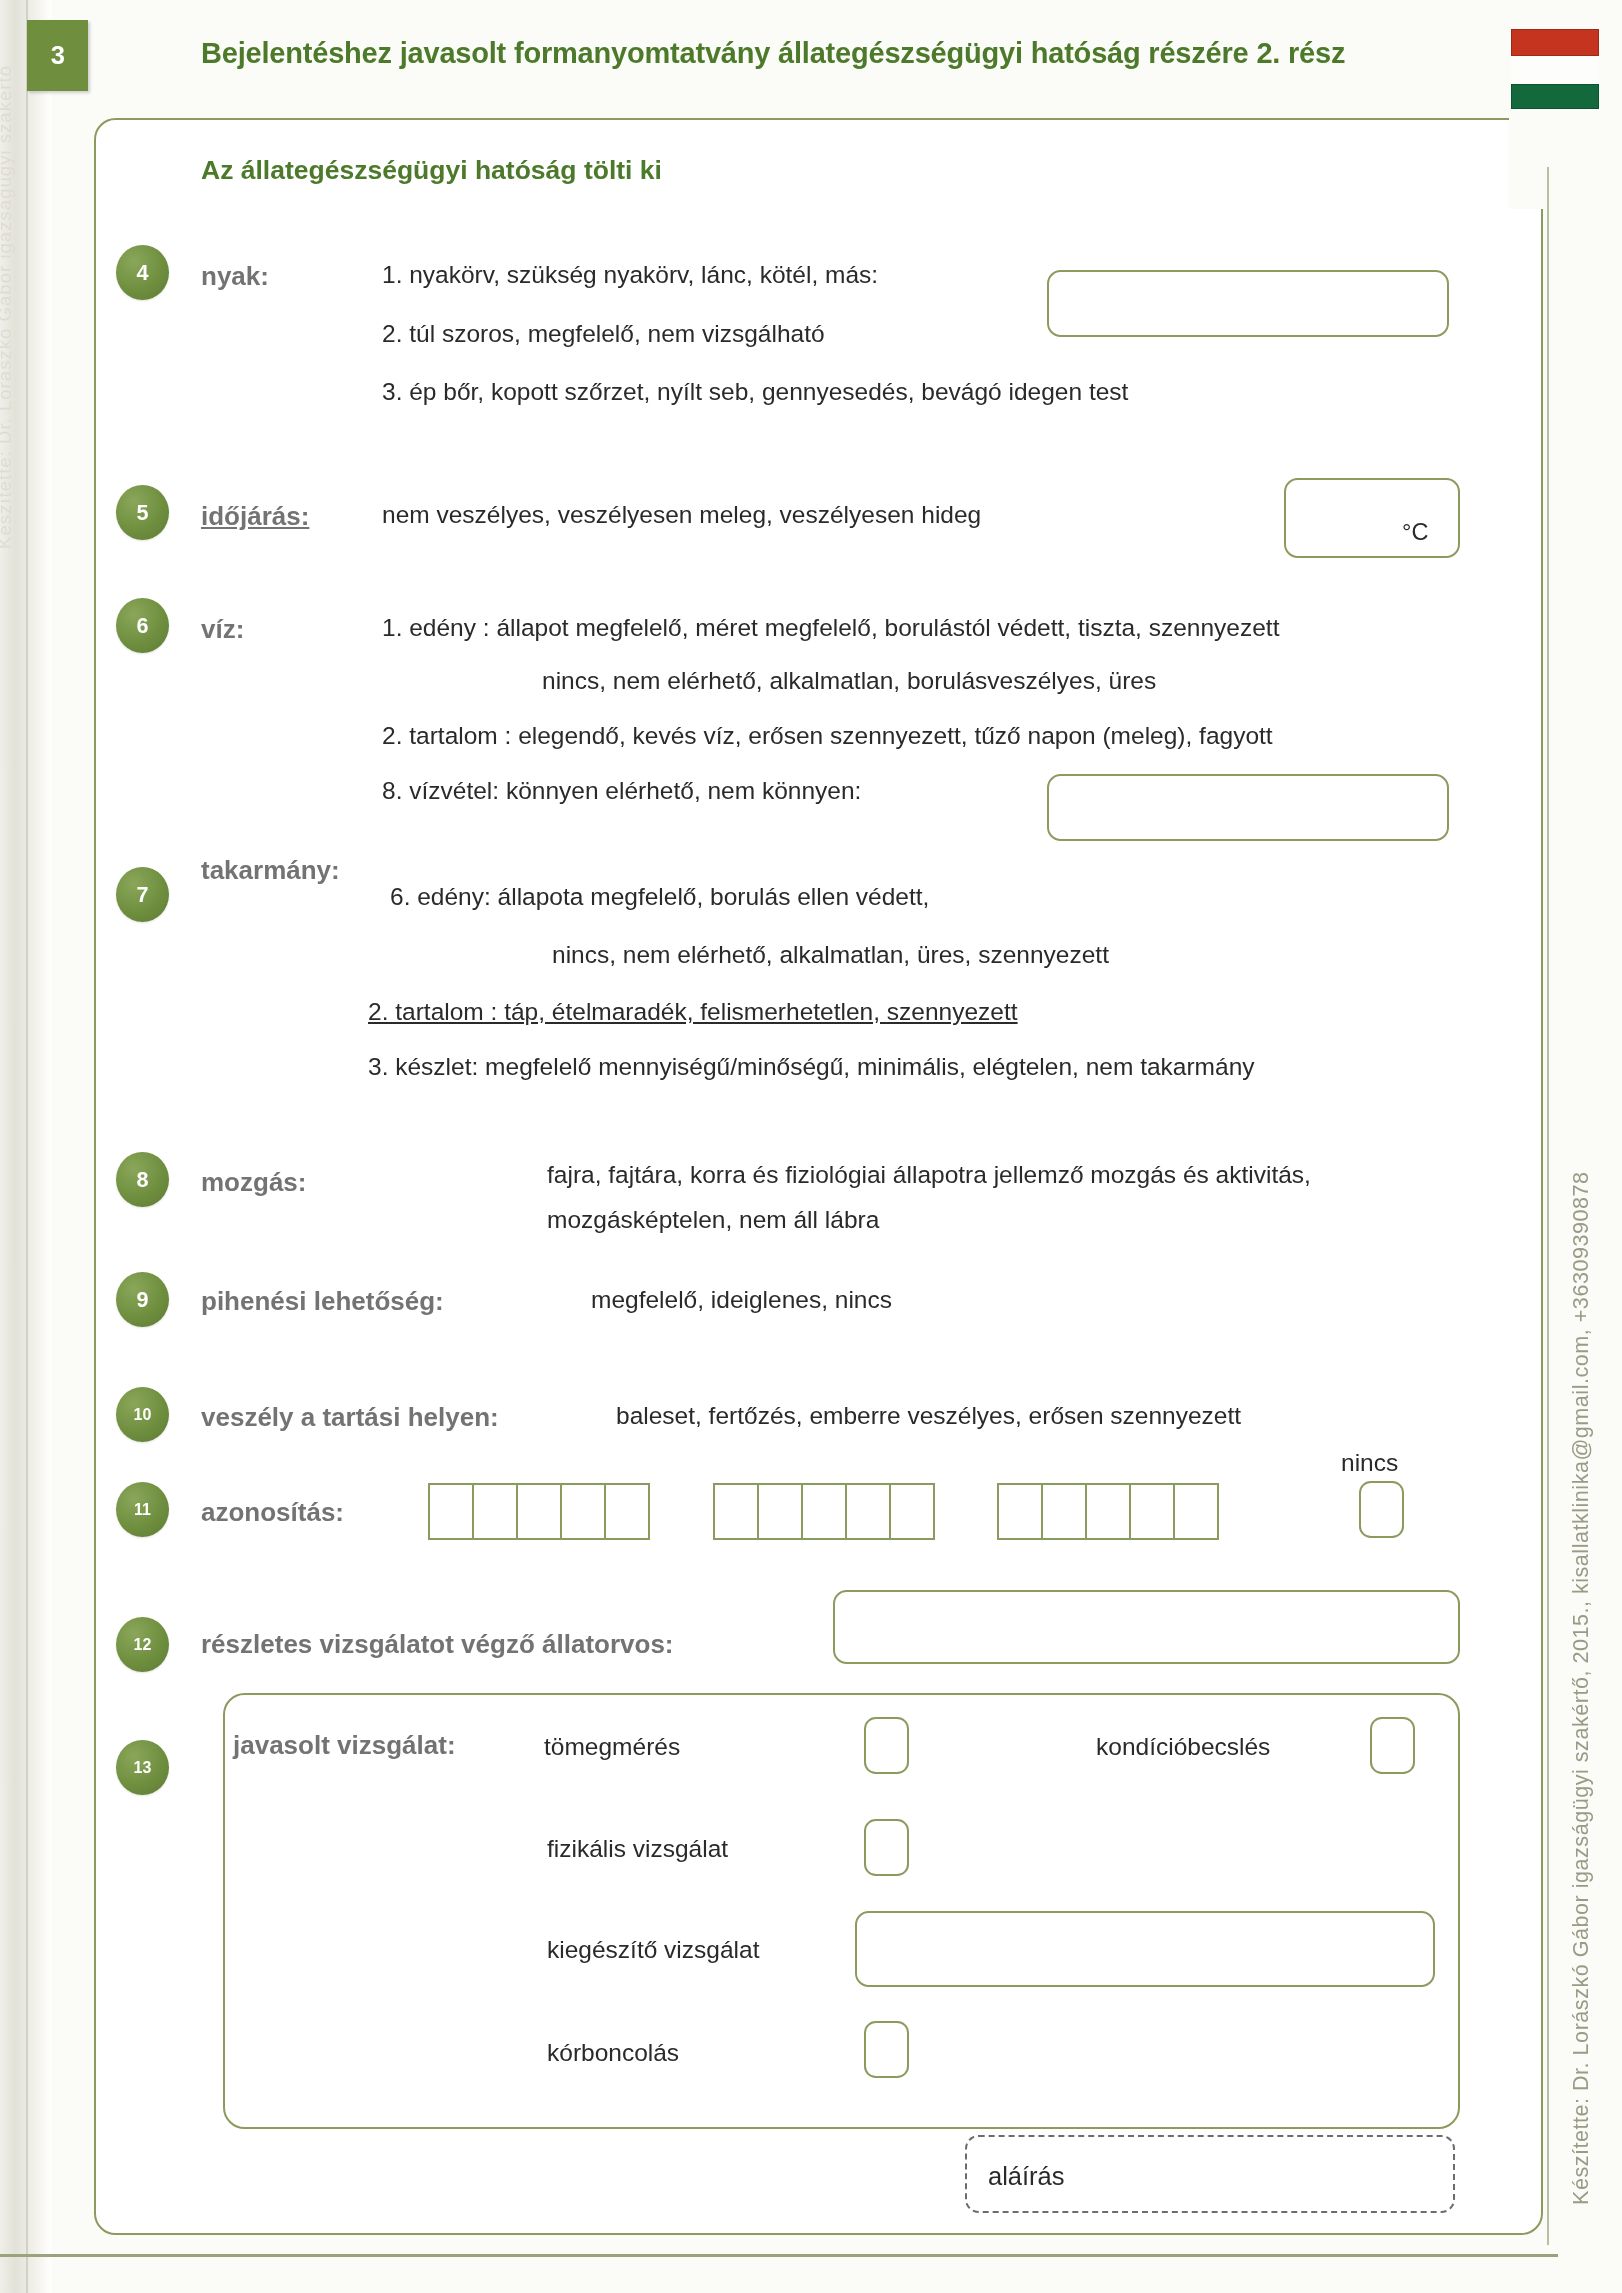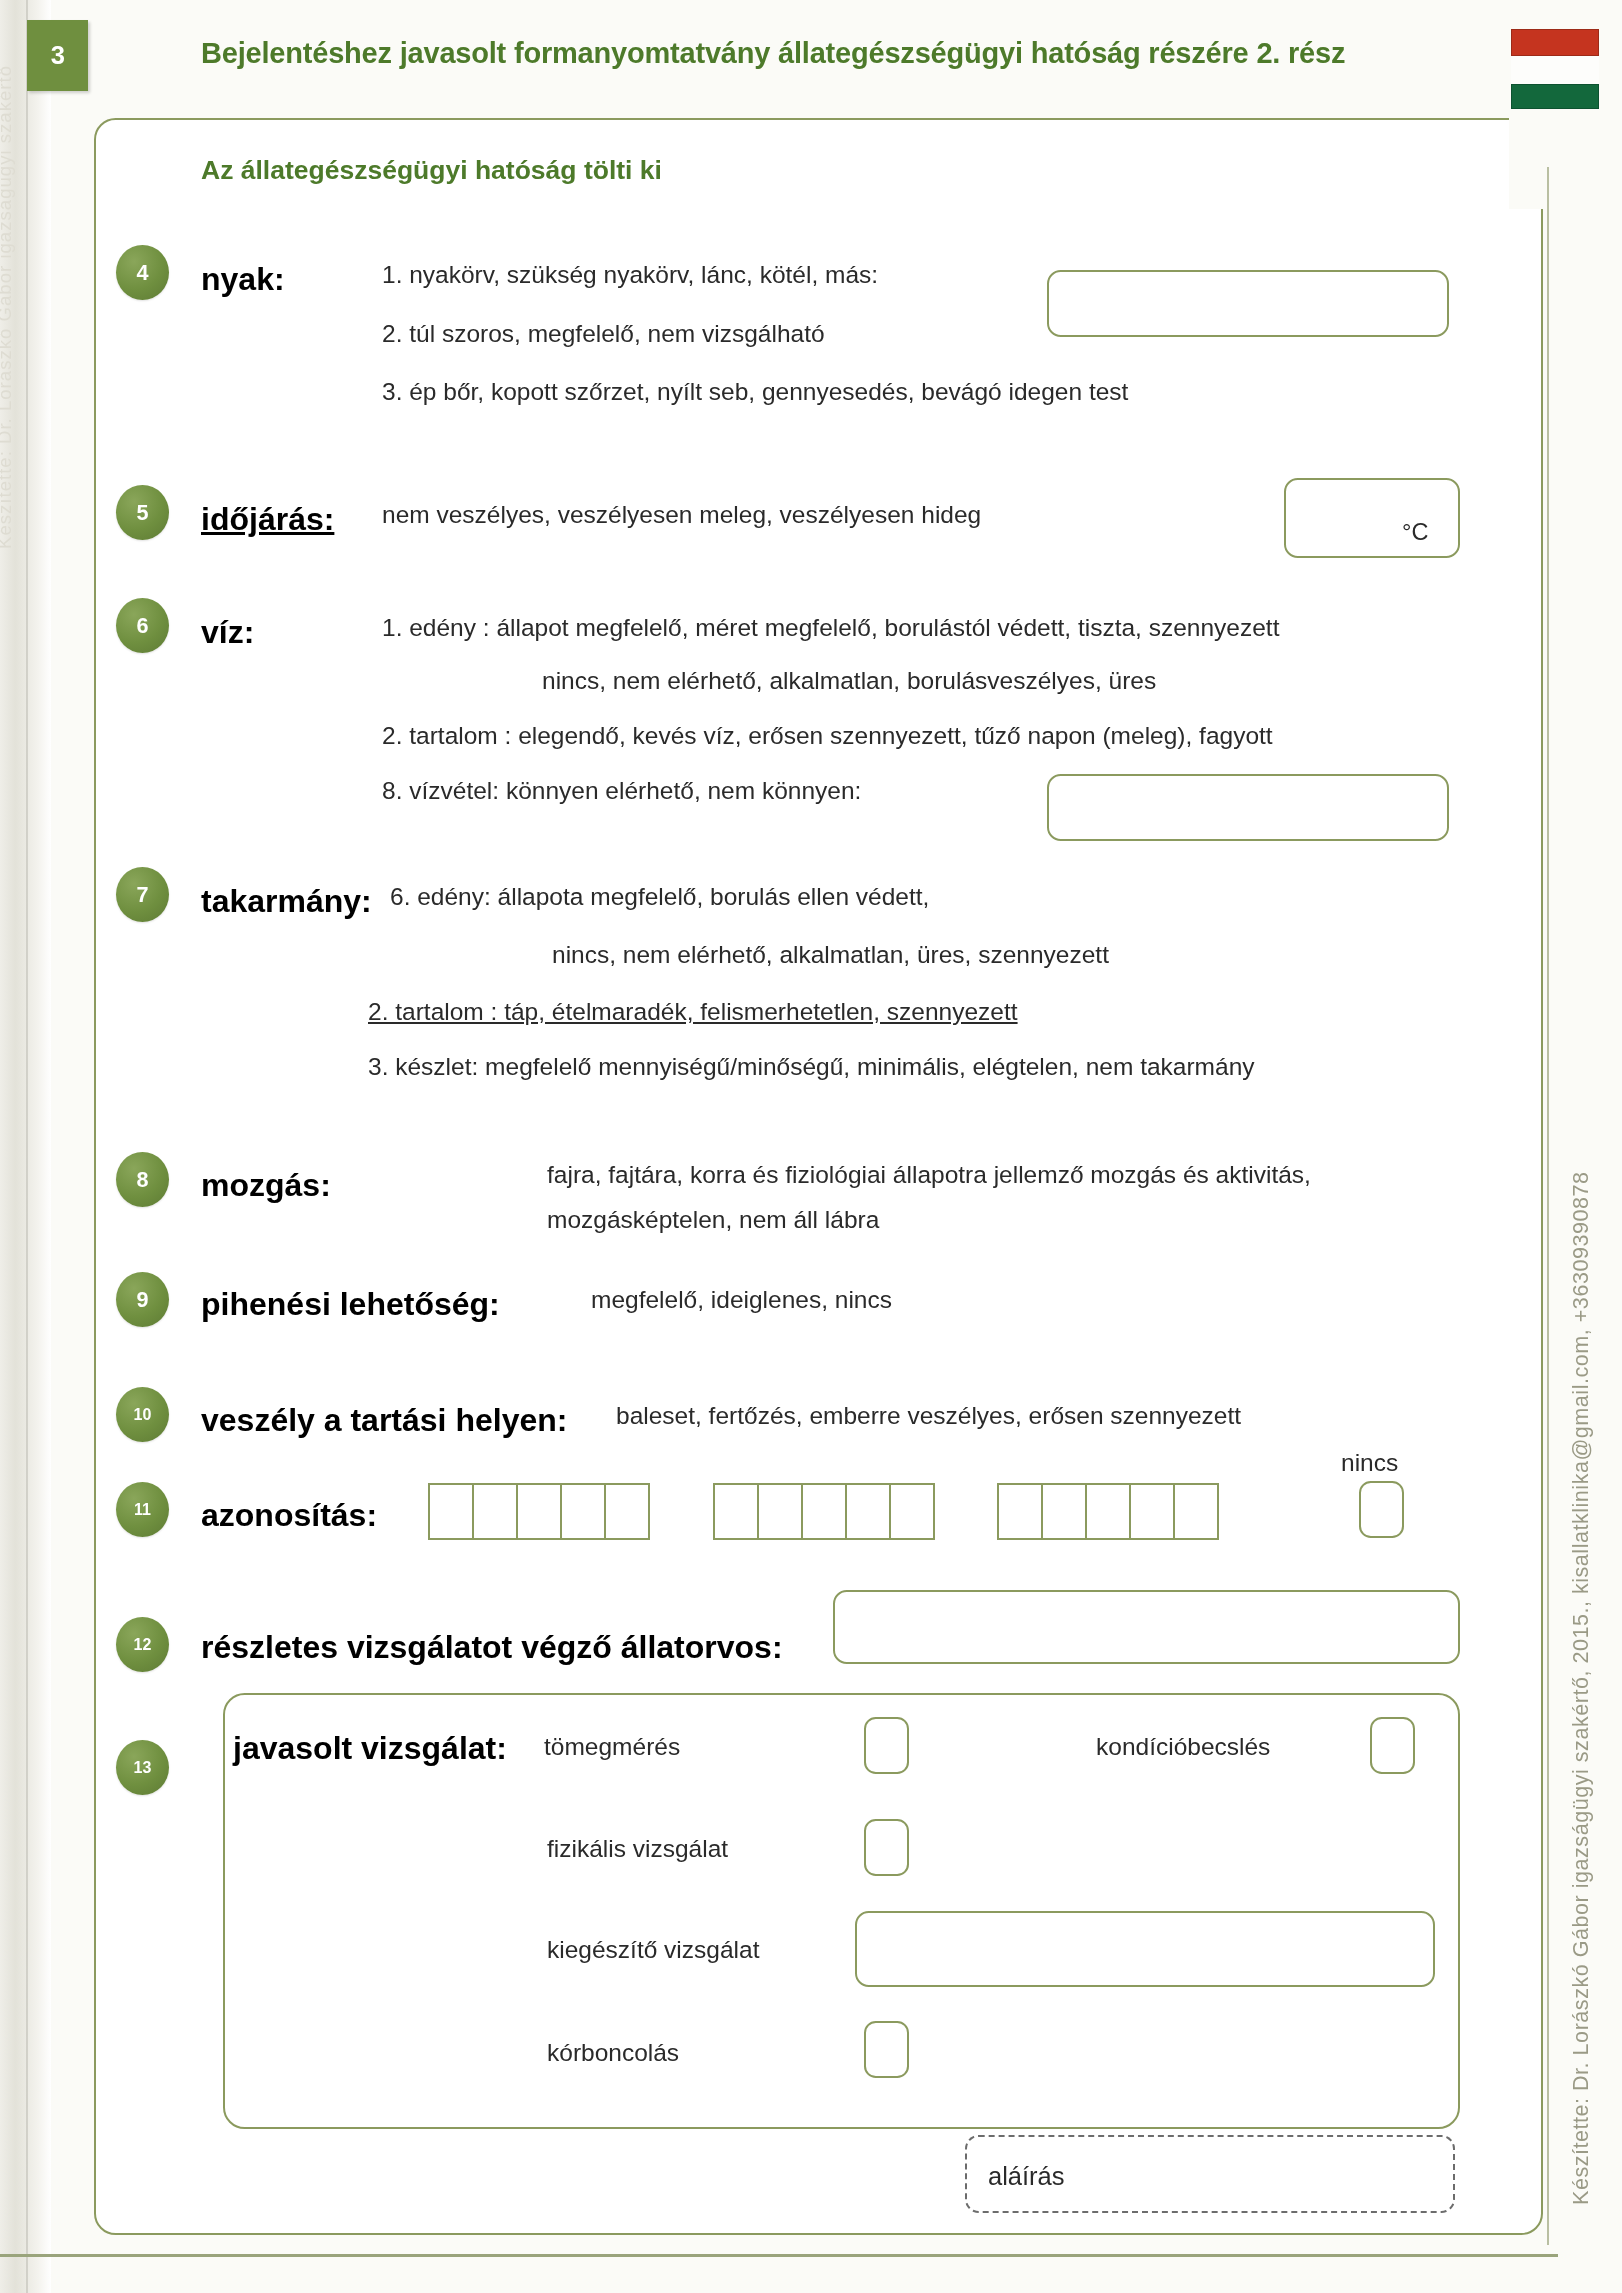--- a/index.html
+++ b/index.html
@@ -75,21 +75,21 @@
   .bullet{
     position:absolute;width:53px;height:55px;border-radius:50%;
     background:radial-gradient(circle at 34% 30%,#8aa65a 0%,#6f8f3f 55%,#5d7a34 100%);
     color:#fff;font-size:21.6px;font-weight:bold;
     display:flex;align-items:center;justify-content:center;
     box-shadow:0 1px 2px rgba(0,0,0,.12);
   }
   .bullet.small-num{font-size:16px;}
 
   .lbl{
-    position:absolute;font-size:32px;font-weight:bold;color:#000000;white-space:nowrap;
+    position:absolute;font-size:26px;font-weight:bold;color:#737373;white-space:nowrap;
   }
   .txt{
     position:absolute;font-size:24.5px;color:#2a2a2a;white-space:nowrap;
   }
 
   
   .fld{
     position:absolute;border:2px solid #8b9a5e;border-radius:13.7px;background:#fff;
     box-sizing:border-box;
   }
@@ -173,21 +173,21 @@
 
 <div class="bullet" style="left:116px;top:598px;">6</div>
 <div class="lbl" style="left:201px;top:614px;">víz:</div>
 <div class="txt" style="left:382px;top:614px;">1. edény :   állapot megfelelő, méret megfelelő, borulástól védett, tiszta, szennyezett</div>
 <div class="txt" style="left:542px;top:667px;">nincs, nem elérhető, alkalmatlan, borulásveszélyes, üres</div>
 <div class="txt" style="left:382px;top:722px;">2. tartalom : elegendő, kevés víz, erősen szennyezett, tűző napon (meleg), fagyott</div>
 <div class="txt" style="left:382px;top:777px;">8. vízvétel:   könnyen elérhető, nem könnyen:</div>
 <div class="fld" style="left:1047px;top:774px;width:402px;height:67px;"></div>
 
 <div class="bullet" style="left:116px;top:867px;">7</div>
-<div class="lbl" style="left:201px;top:883px;">takarmány:</div>
+<div class="lbl" style="left:201px;top:855px;">takarmány:</div>
 <div class="txt" style="left:390px;top:883px;">6. edény:     állapota megfelelő, borulás ellen védett,</div>
 <div class="txt" style="left:552px;top:941px;">nincs, nem elérhető, alkalmatlan, üres, szennyezett</div>
 <div class="txt" style="left:368px;top:998px;text-decoration:underline;">2. tartalom : táp, ételmaradék, felismerhetetlen, szennyezett</div>
 <div class="txt" style="left:368px;top:1053px;">3. készlet:   megfelelő mennyiségű/minőségű, minimális, elégtelen, nem takarmány</div>
 
 <div class="bullet" style="left:116px;top:1152px;">8</div>
 <div class="lbl" style="left:201px;top:1167px;">mozgás:</div>
 <div class="txt" style="left:547px;top:1161px;">fajra, fajtára, korra és fiziológiai állapotra jellemző mozgás és aktivitás,</div>
 <div class="txt" style="left:547px;top:1206px;">mozgásképtelen, nem áll lábra</div>
 

